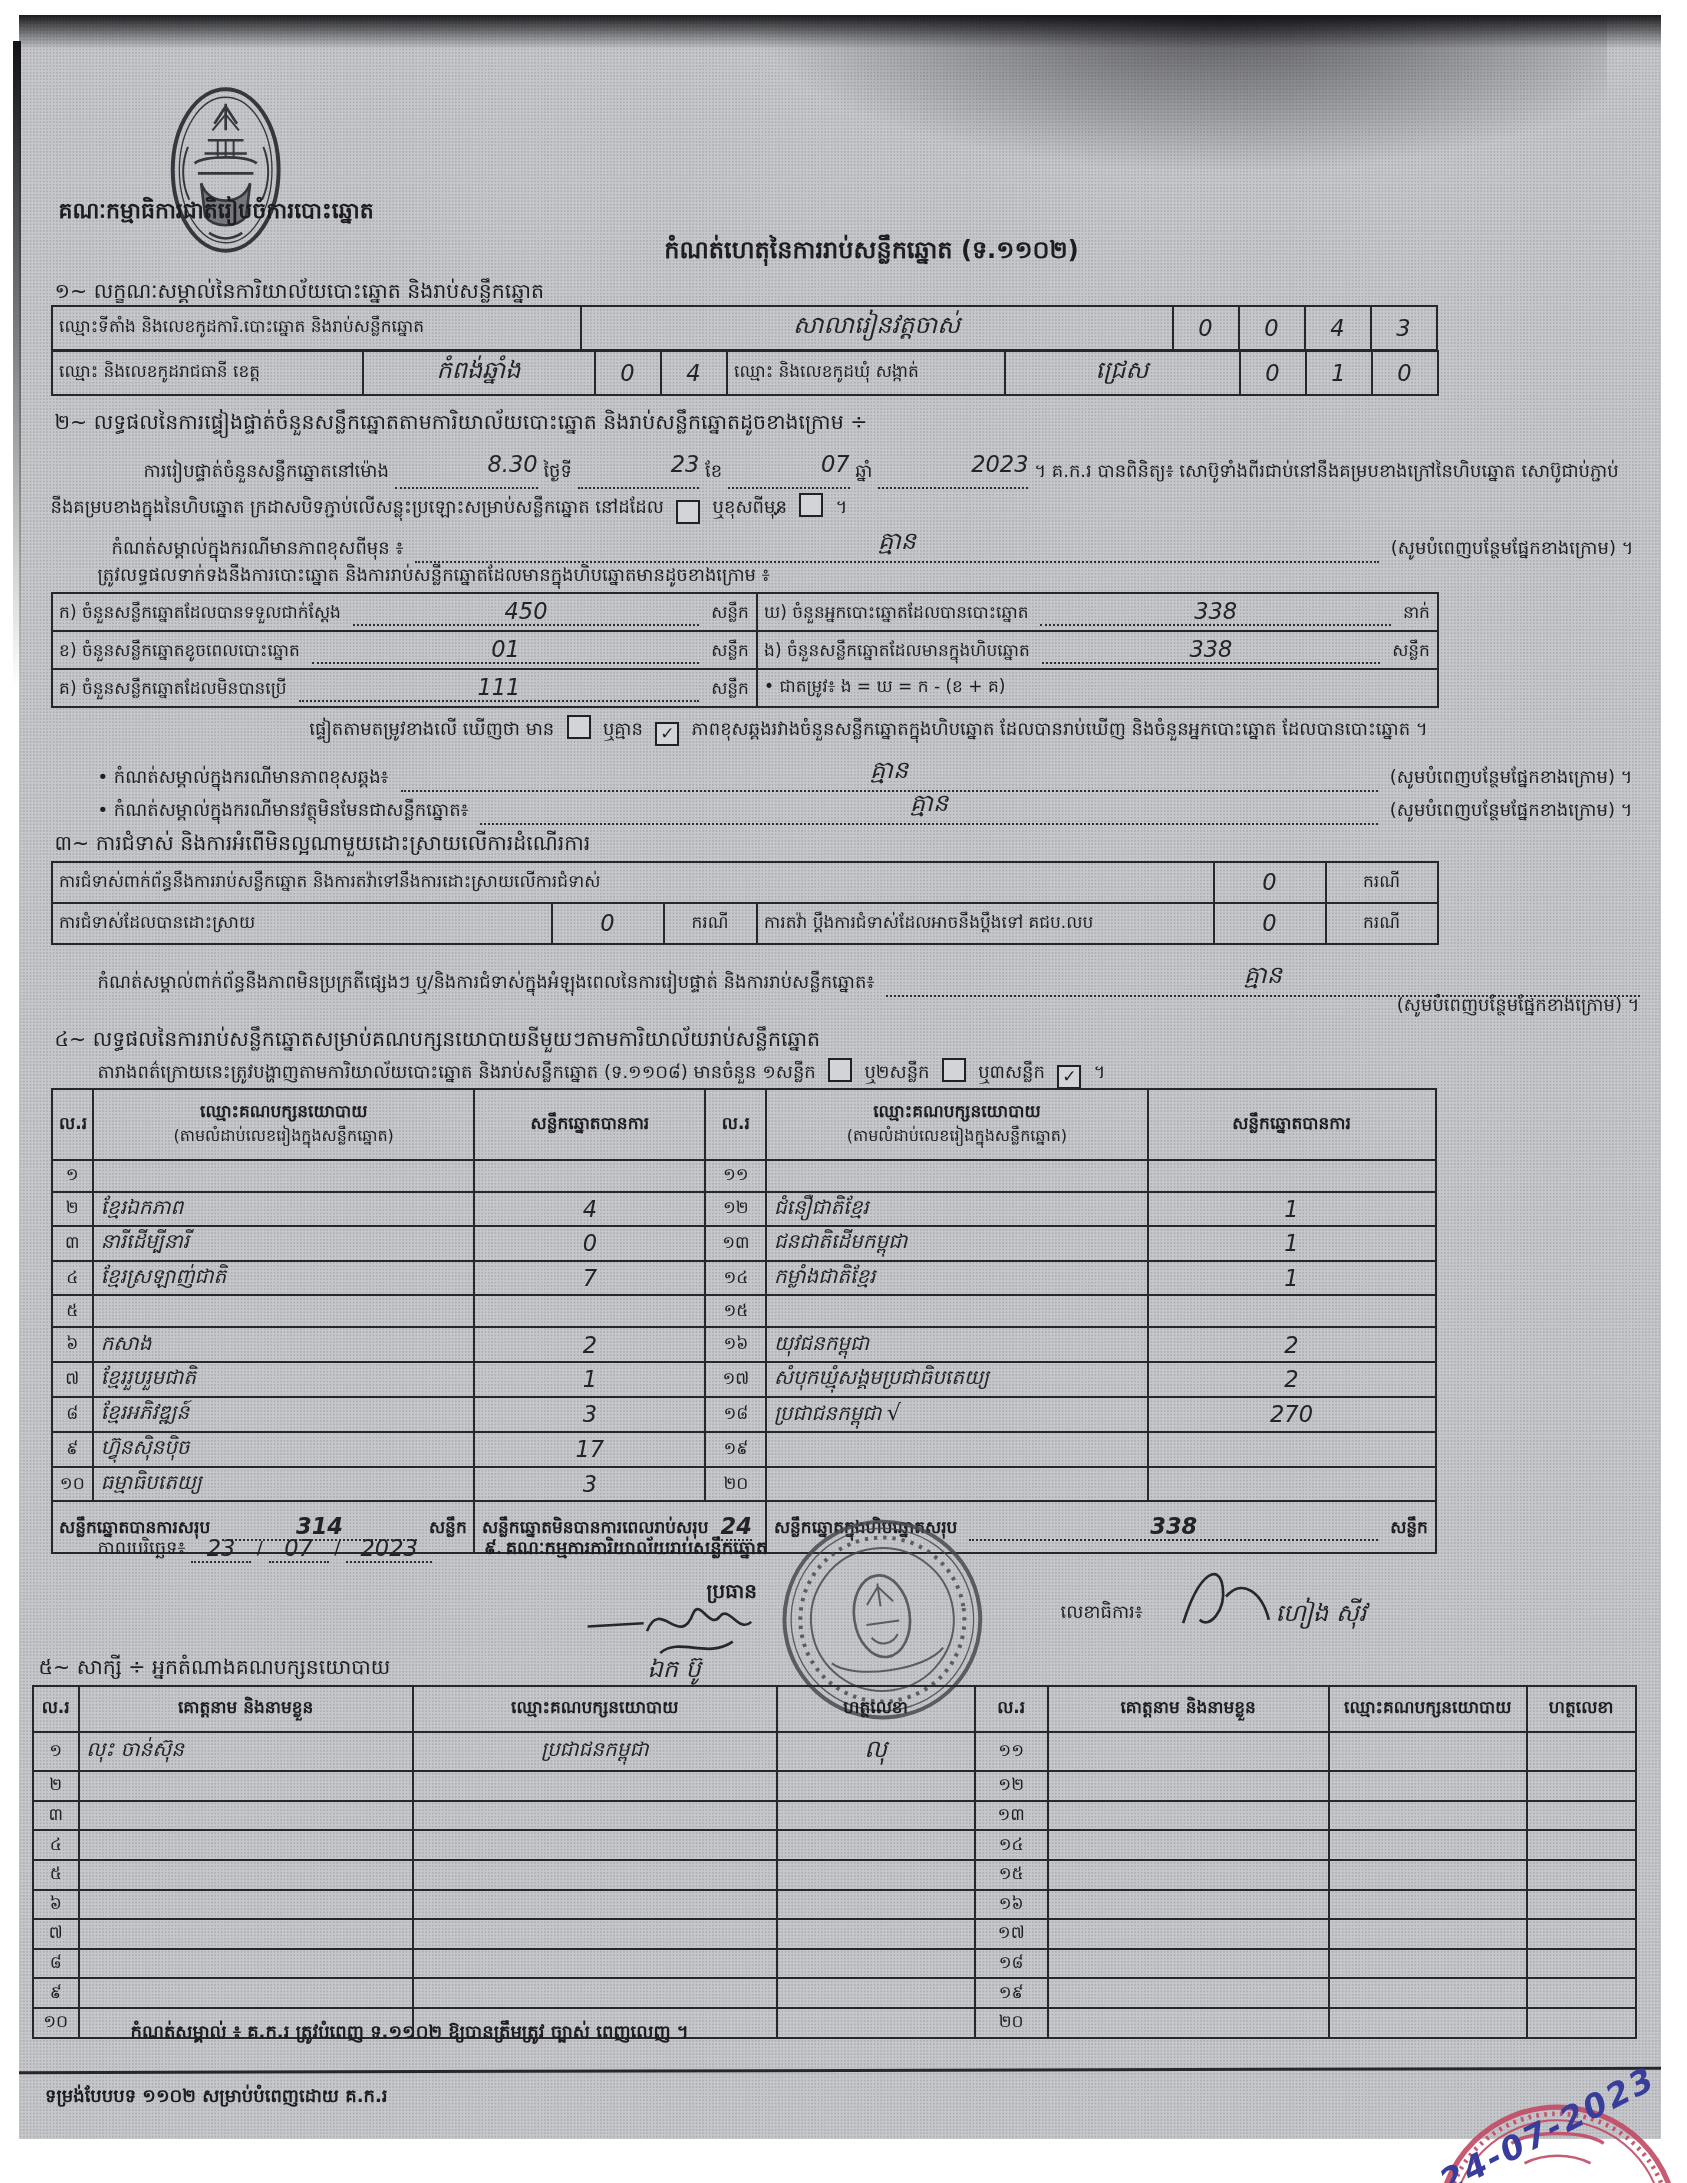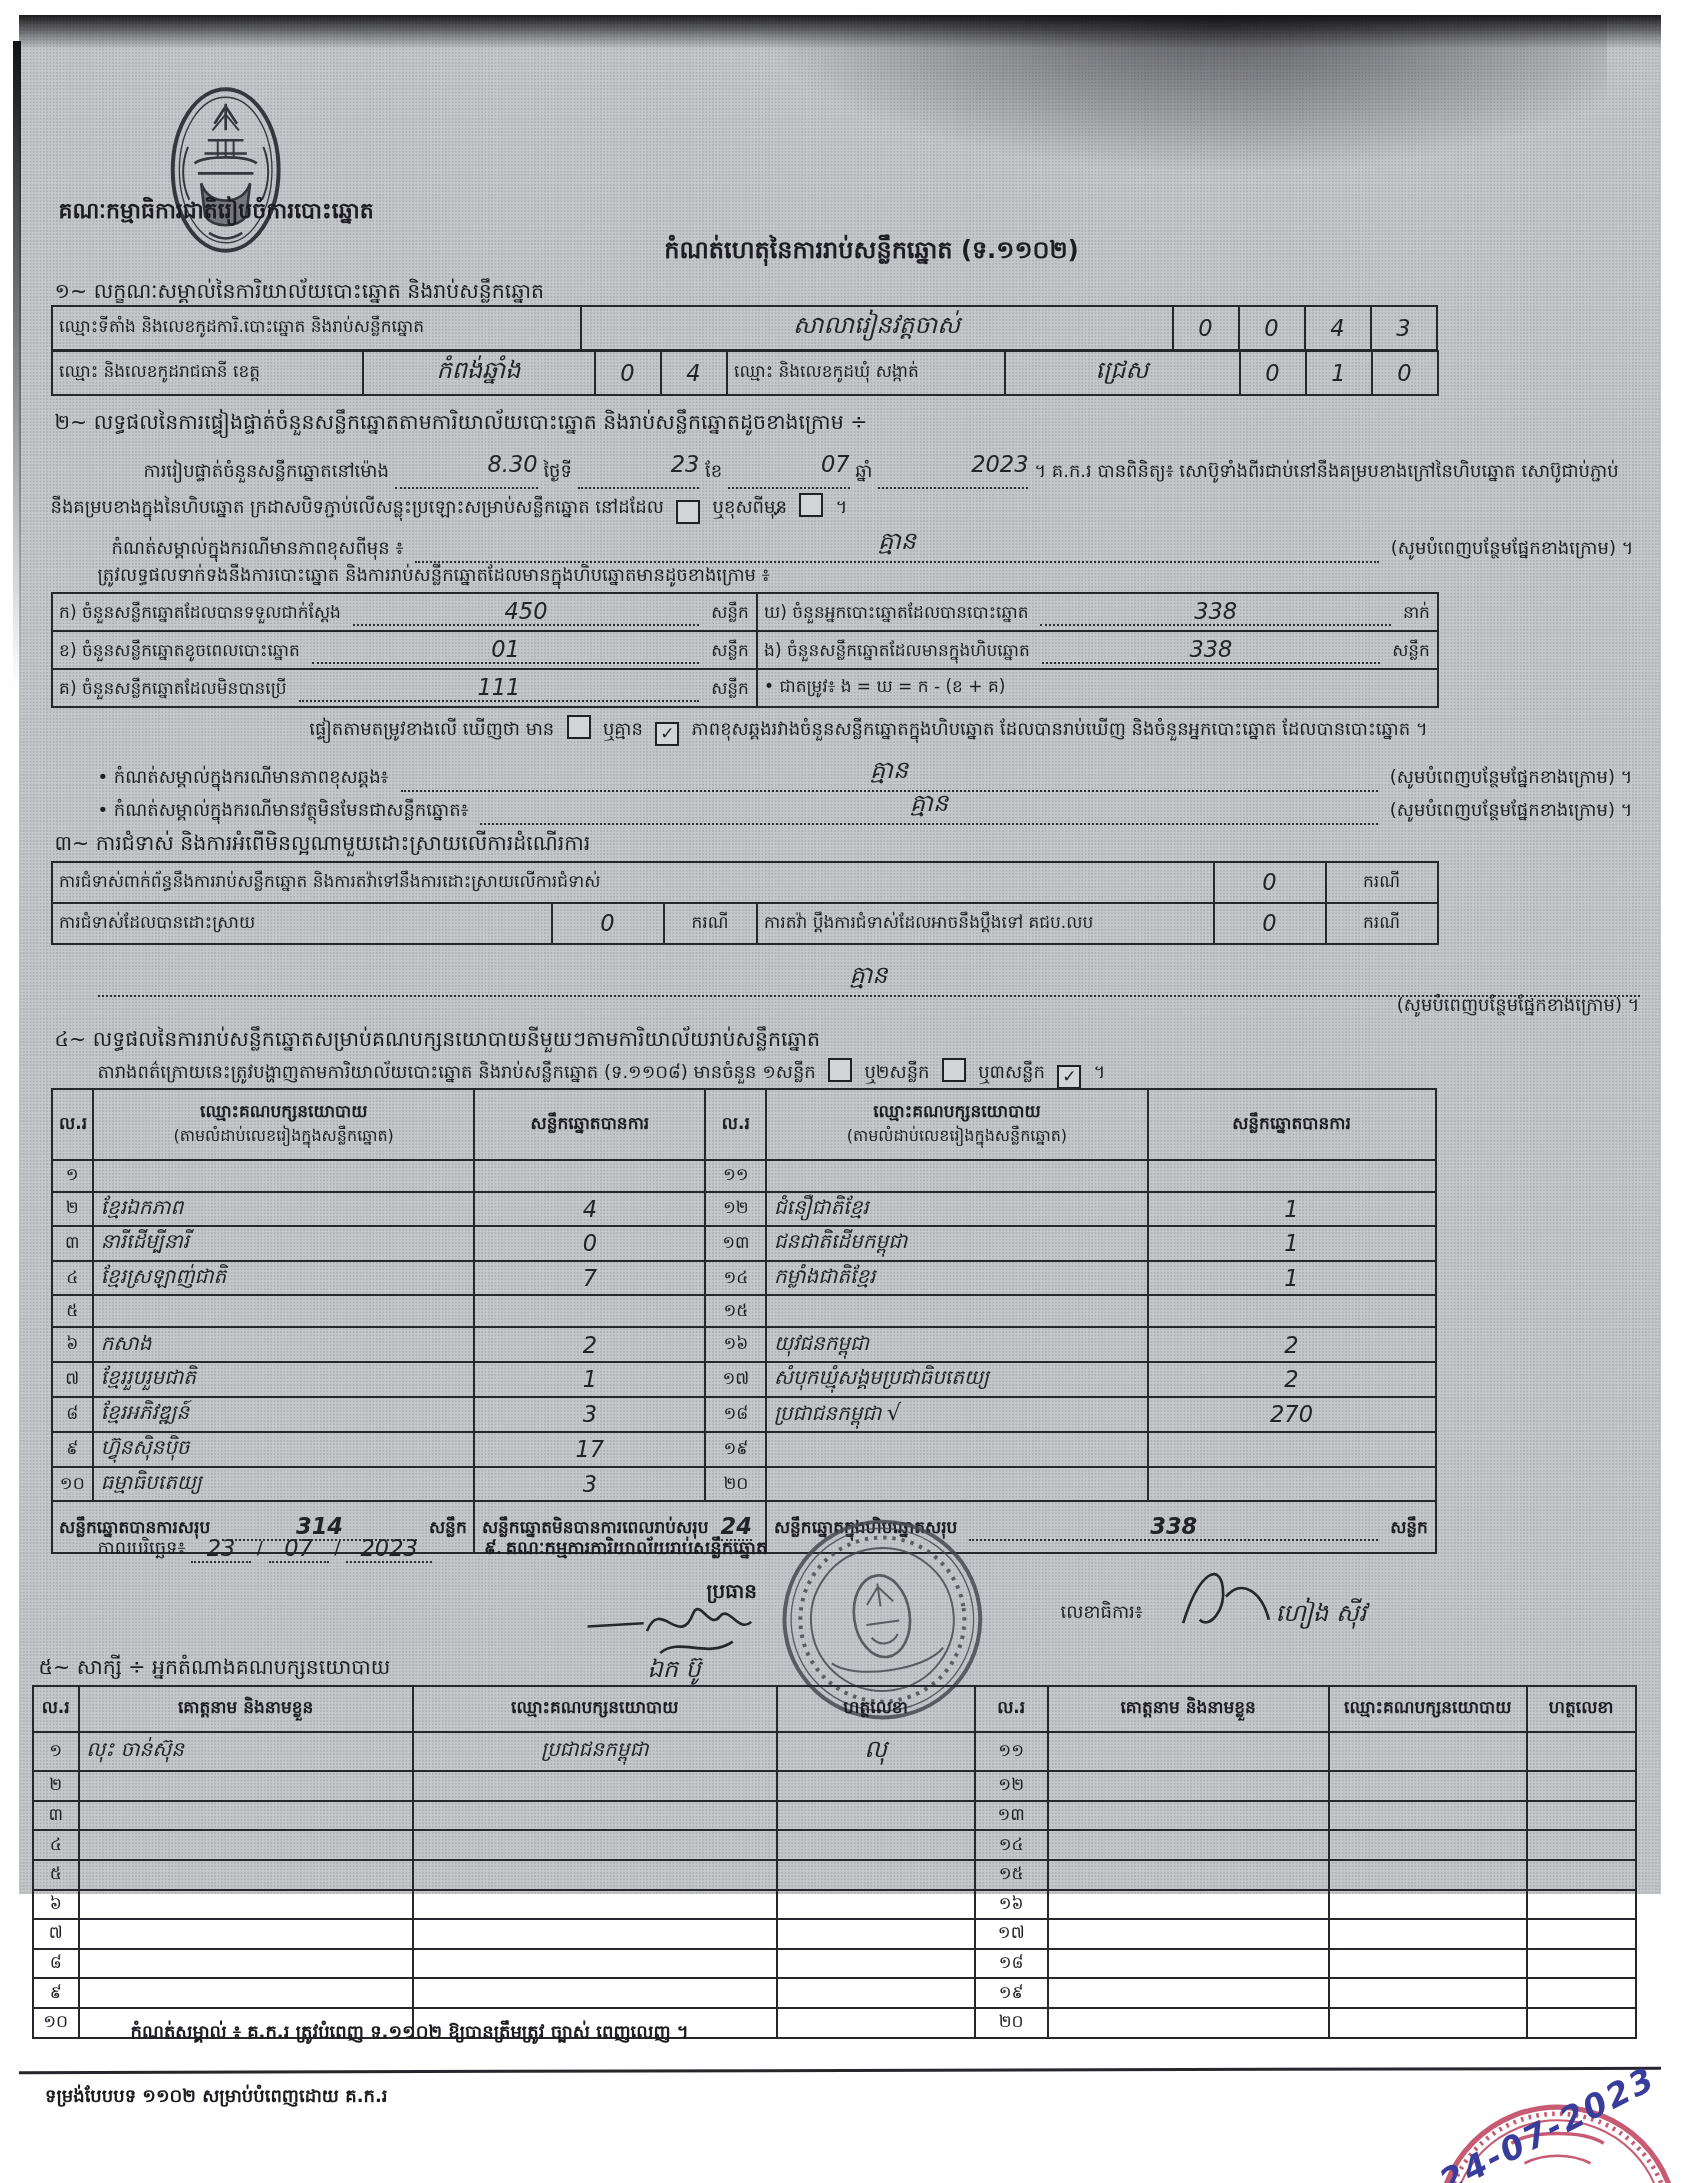--- a/index.html
+++ b/index.html
@@ -1,18 +1,18 @@
 <!DOCTYPE html>
 <html style="font-size:10.6px"><head>
 <meta charset="utf-8">
 <style>
   html,body{margin:0;padding:0;overflow:hidden;}
   body{width:1687px;height:2183px;background:#ffffff;position:relative;
        font-family:"DejaVu Sans",sans-serif;color:#1c1c22;}
-  .paper{position:absolute;left:18.5px;top:14.6px;width:1642px;height:1879px;
+  .paper{position:absolute;left:18.5px;top:14.6px;width:1642px;height:2124px;
          background-color:#c6c7cb;
          background-image:radial-gradient(rgba(40,40,48,0.16) 0.7px, transparent 0.9px);
          background-size:3.3px 3.3px;}
   .abs{position:absolute;}
   .bold{font-weight:bold;}
   .c{text-align:center;}
   .hw{font-style:italic;font-family:"DejaVu Sans",cursive;color:#222228;}
   .fill{display:inline-block;border-bottom:2px dotted #2c2c32;text-align:center;vertical-align:bottom;}
   .flexline{display:flex;align-items:flex-end;gap:12px;}
   .flexline .fill{flex:1;}
@@ -232,20 +232,21 @@
       <td class="c"><span class="hw vt">0</span></td>
       <td class="c">ករណី</td>
       <td>ការតវ៉ា ប្តឹងការជំទាស់ដែលអាចនឹងប្តឹងទៅ គជប.លប</td>
       <td class="c"><span class="hw vt">0</span></td>
       <td class="c">ករណី</td>
     </tr>
   </tbody>
     </table>
 
   <div class="abs body-text flexline" style="left:79px;top:945px;width:1542px;">
+    <span class="nowrap">កំណត់សម្គាល់ពាក់ព័ន្ធនឹងភាពមិនប្រក្រតីផ្សេងៗ ឬ/និងការជំទាស់ក្នុងអំឡុងពេលនៃការរៀបផ្ទាត់ និងការរាប់សន្លឹកឆ្នោត៖</span>
     <span class="fill"><span class="hw sigtxt">គ្មាន</span></span>
   </div>
   <div class="abs body-text" style="left:79px;top:978px;width:1542px;text-align:right;">(សូមបំពេញបន្ថែមផ្នែកខាងក្រោម) ។</div>
 
   <div class="abs heading" style="left:36px;top:1011px;">៤~ លទ្ធផលនៃការរាប់សន្លឹកឆ្នោតសម្រាប់គណបក្សនយោបាយនីមួយៗតាមការិយាល័យរាប់សន្លឹកឆ្នោត</div>
 
   <div class="abs body-text" style="left:79px;top:1043px;width:1542px;">
     <span>តារាងពត៌ក្រោយនេះត្រូវបង្ហាញតាមការិយាល័យបោះឆ្នោត និងរាប់សន្លឹកឆ្នោត (ទ.១១០៨) មានចំនួន ១សន្លឹក</span>
     <span class="cb"></span>
     <span>ឬ២សន្លឹក</span>

